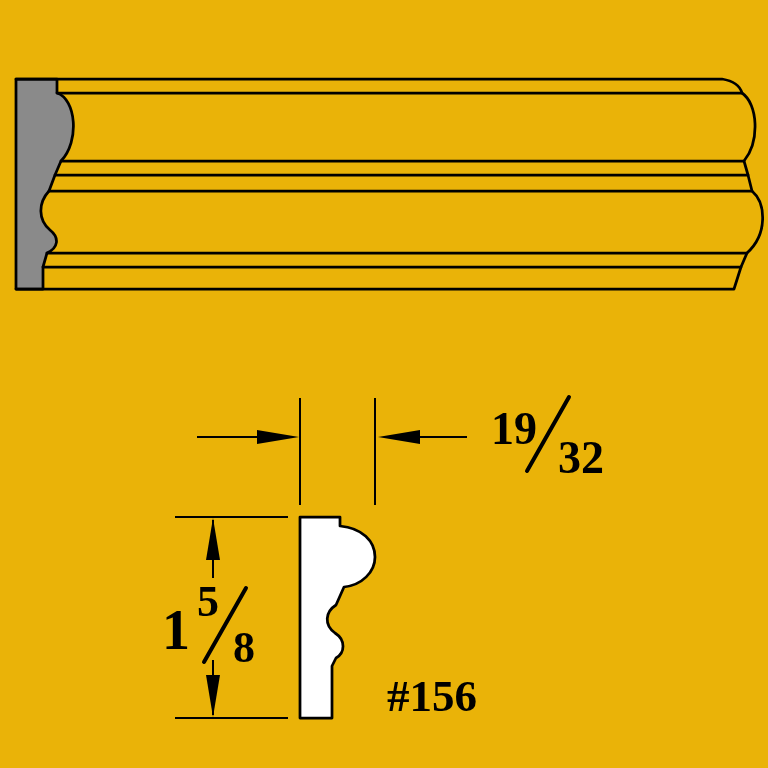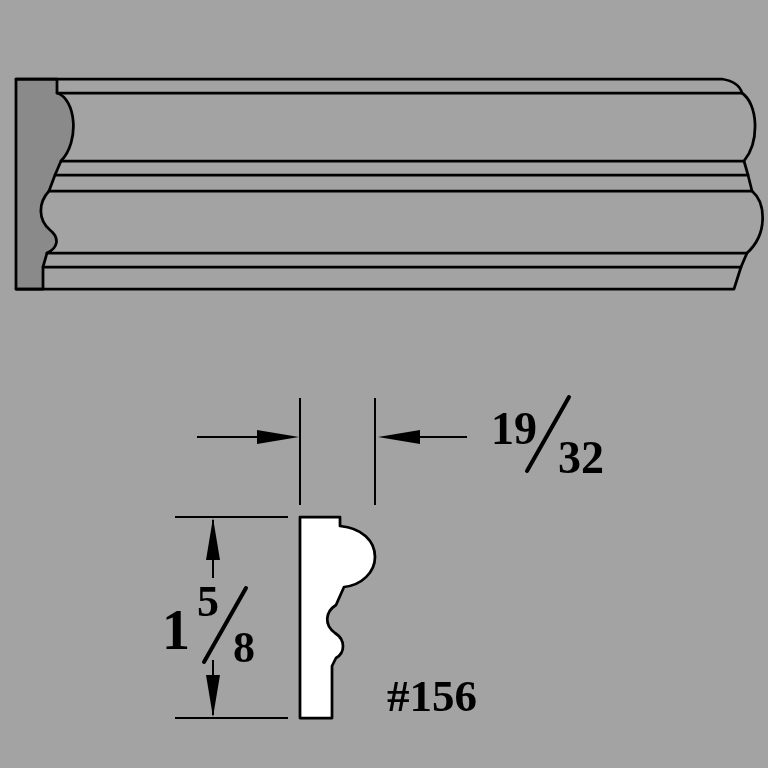--- a/index.html
+++ b/index.html
@@ -4,21 +4,21 @@
 <style>
   html, body {
     margin: 0;
     padding: 0;
     background: #ffffff;
   }
   .page {
     position: relative;
     width: 768px;
     height: 768px;
-    background: #a3a3a3;
+    background: #eab308;
     overflow: hidden;
   }
   .dim-text {
     font-family: "Liberation Serif", "DejaVu Serif", serif;
     font-weight: 700;
   }
 </style>
 </head>
 <body>
 

